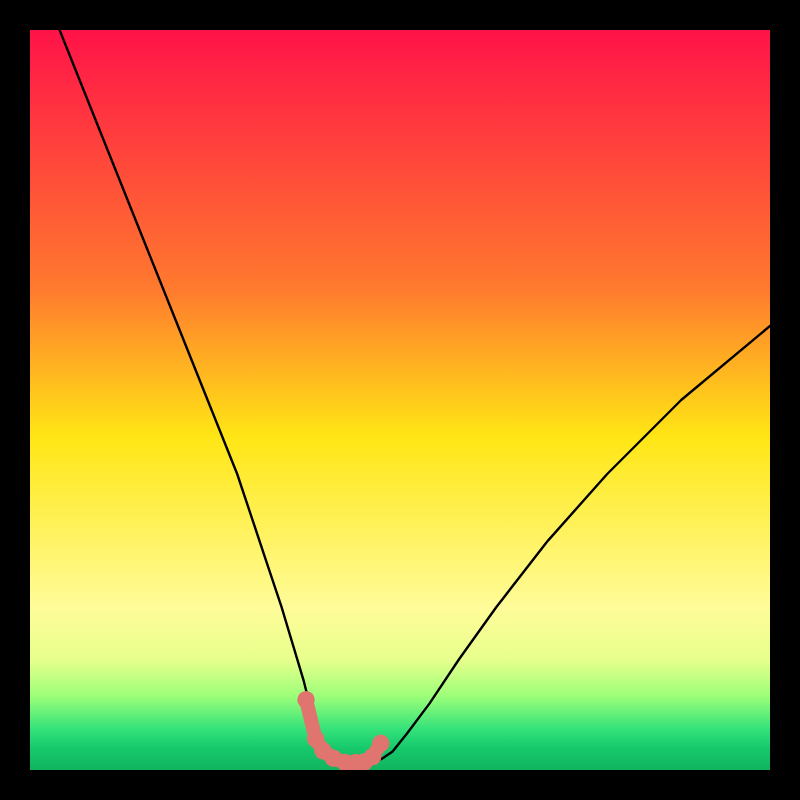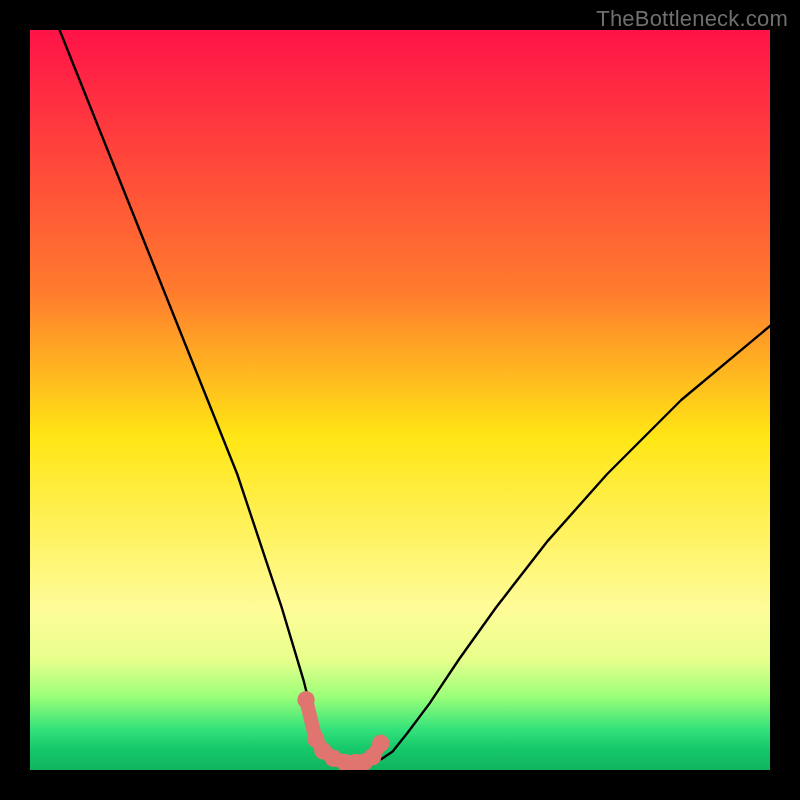--- a/index.html
+++ b/index.html
@@ -35,21 +35,20 @@
     top: 30px;
     width: 740px;
     height: 740px;
   }
   svg { display: block; }
 </style>
 </head>
 <body>
 
 <div class="frame">
-  <div class="watermark">TheBottleneck.com</div>
 
   <div class="plot">
     <svg id="chart-svg" viewBox="0 0 740 740" width="740" height="740">
       <defs>
         <linearGradient id="bg-grad" x1="0" y1="0" x2="0" y2="1">
             <stop offset="0%" stop-color="#ff1348"></stop>
             <stop offset="35%" stop-color="#ff7a2e"></stop>
             <stop offset="55.00000000000001%" stop-color="#ffe615"></stop>
             <stop offset="78%" stop-color="#fffc99"></stop>
             <stop offset="85%" stop-color="#e8ff8c"></stop>

